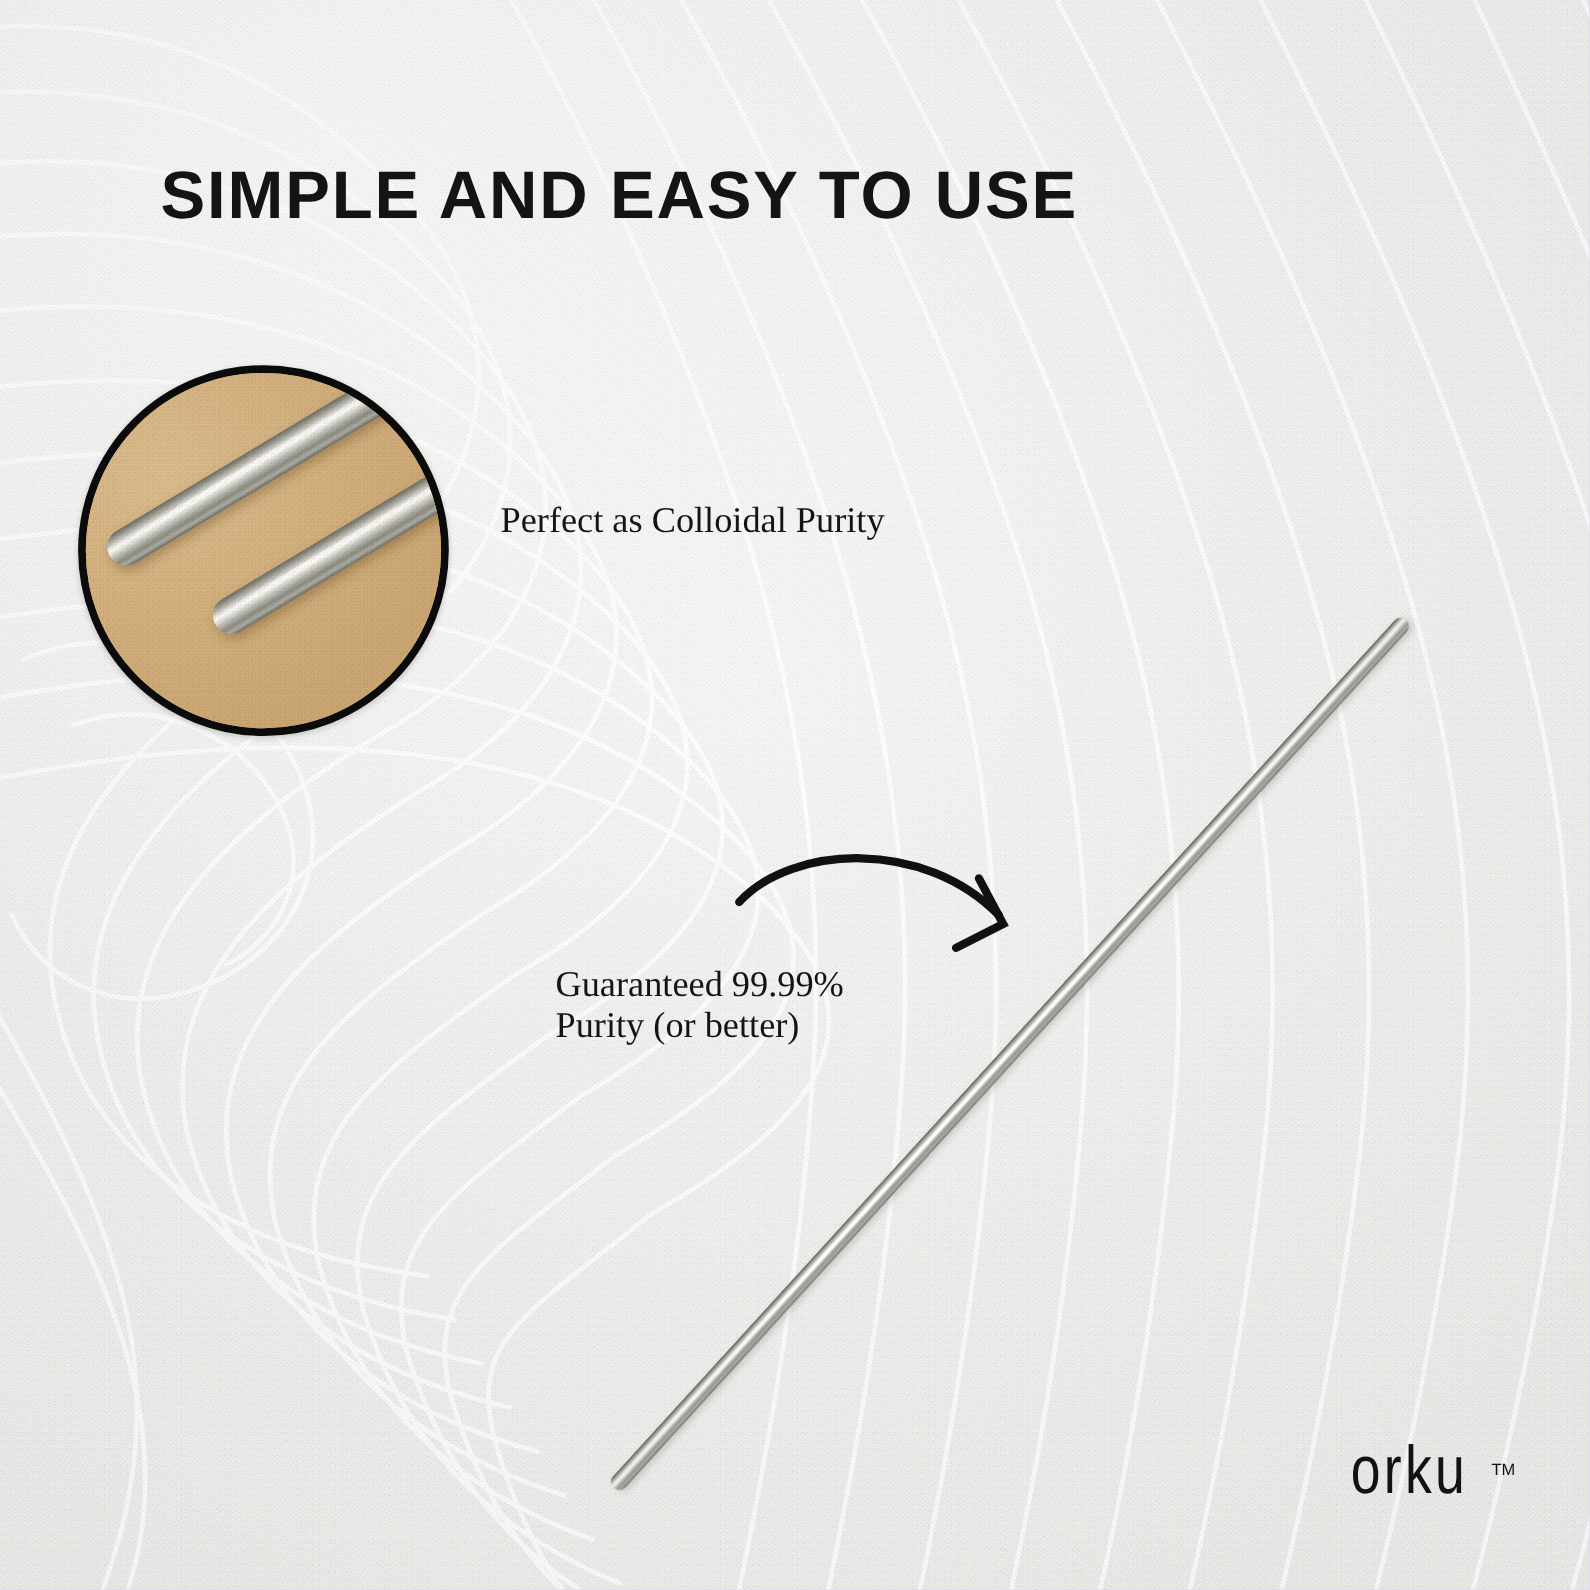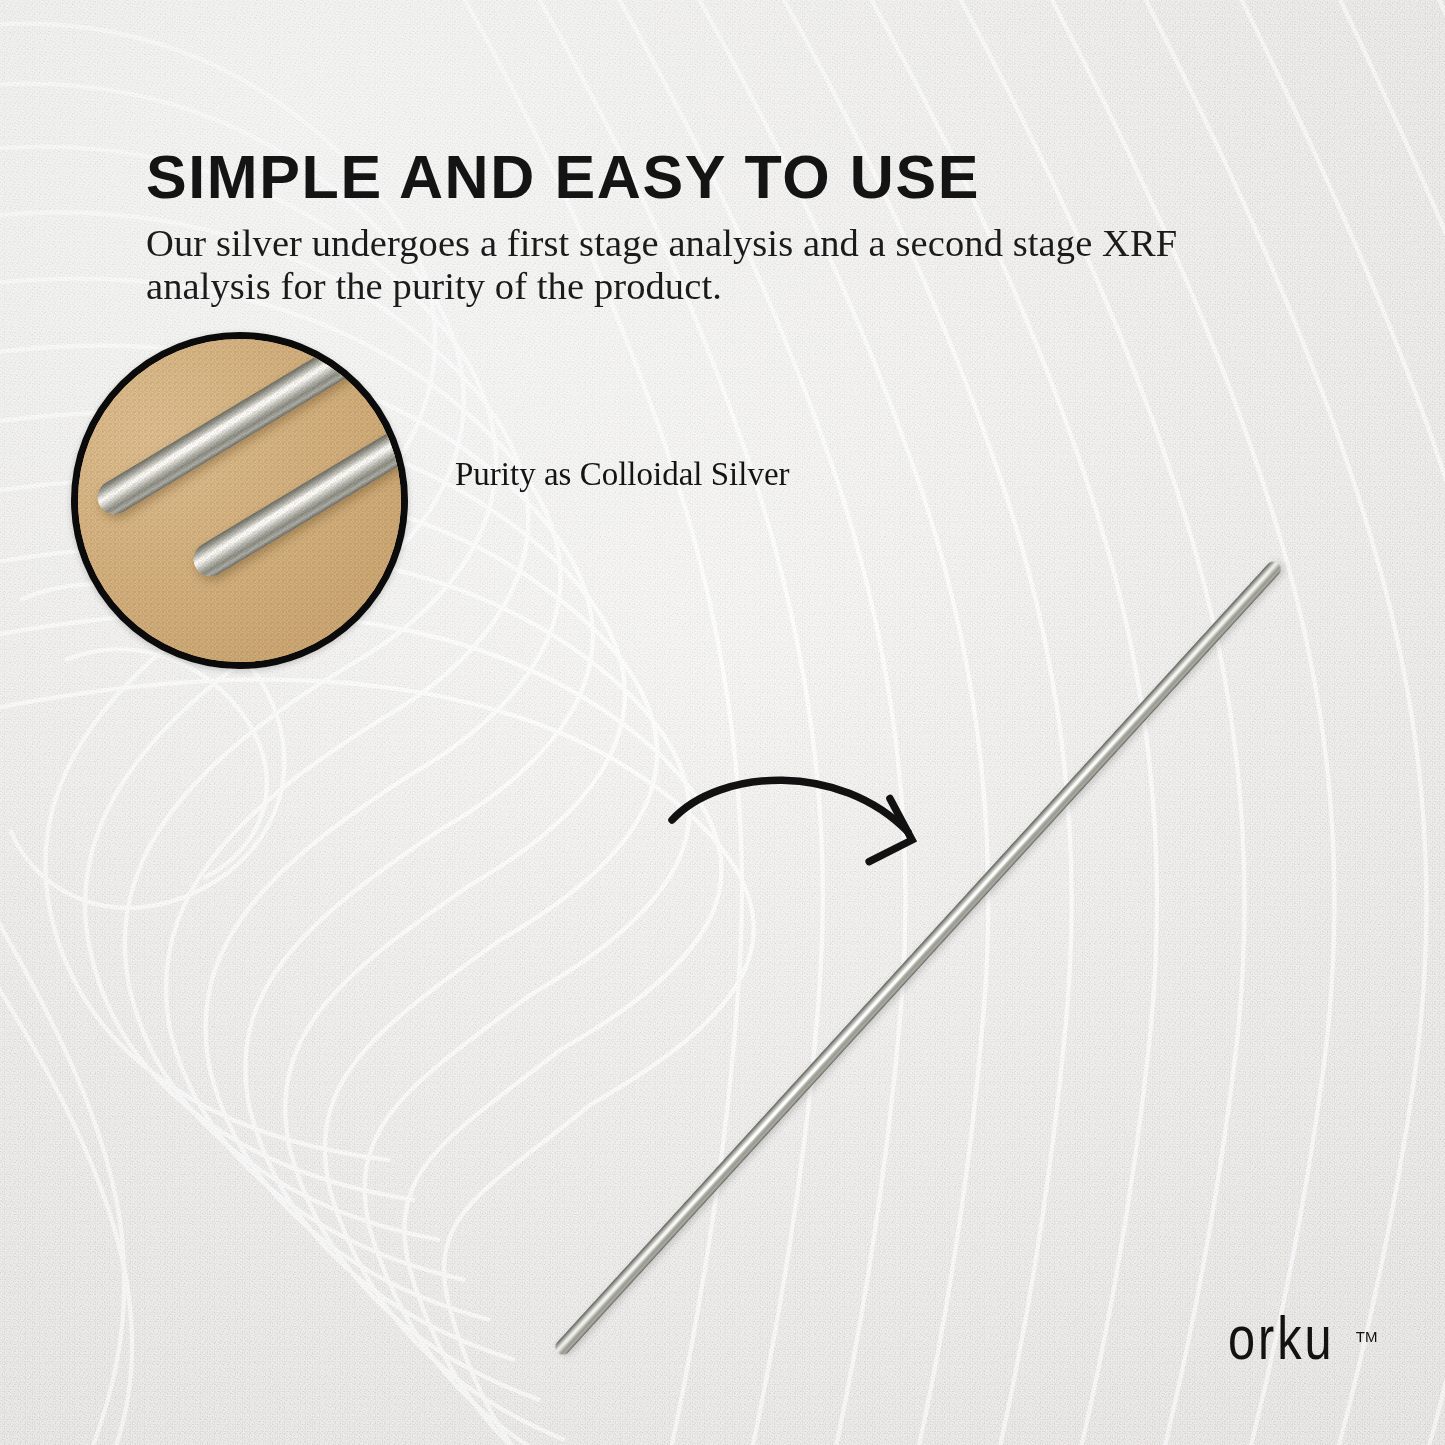--- a/index.html
+++ b/index.html
@@ -173,41 +173,44 @@
       <path d="M-20 860 C 60 1000 140 1130 160 1260 C 175 1370 150 1450 110 1545"></path>
       <path d="M-20 935 C 70 1075 150 1205 168 1330 C 182 1430 158 1500 120 1560"></path>
     </g>
   </svg>
 
   <div class="bg-grain"></div>
   <div class="bg-grain2"></div>
   <div class="bg-vig"></div>
 
   <div class="headline">SIMPLE AND EASY TO USE</div>
-  <div class="subhead">Our silver undergoes a first stage analysis and a second stage XRF analysis for the purity of the product.</div>
 
   <div class="inset">
     <div class="inset-bg"></div>
     <div class="rodbar rod-1"></div>
     <div class="rodbar rod-2"></div>
     <div class="inset-grain"></div>
   </div>
 
   <div class="caption-a">
-    <div>Purity as Colloidal Silver</div>
+    <div>Perfect as Colloidal Purity</div>
   </div>
 
   <div class="mainrod-wrap">
     <div class="mainrod"></div>
   </div>
 
   <svg class="arrow" viewBox="0 0 300 110">
     <path d="M22 60 C 70 8 190 2 258 72" fill="none" stroke="#111111" stroke-width="7.5" stroke-linecap="round"></path>
     <path d="M262 33 L 262 80 L 214 79" fill="none" stroke="#111111" stroke-width="7.5" stroke-linecap="round" stroke-linejoin="miter" transform="rotate(-28 262 80)"></path>
   </svg>
 
+  <div class="caption-b">
+    <div>Guaranteed 99.99%</div>
+    <div>Purity (or better)</div>
+  </div>
 
   <div class="logo">
     <span class="logo-word">orku</span>
     <span class="logo-tm">TM</span>
   </div>
 
 </div>
 
 </body></html>

